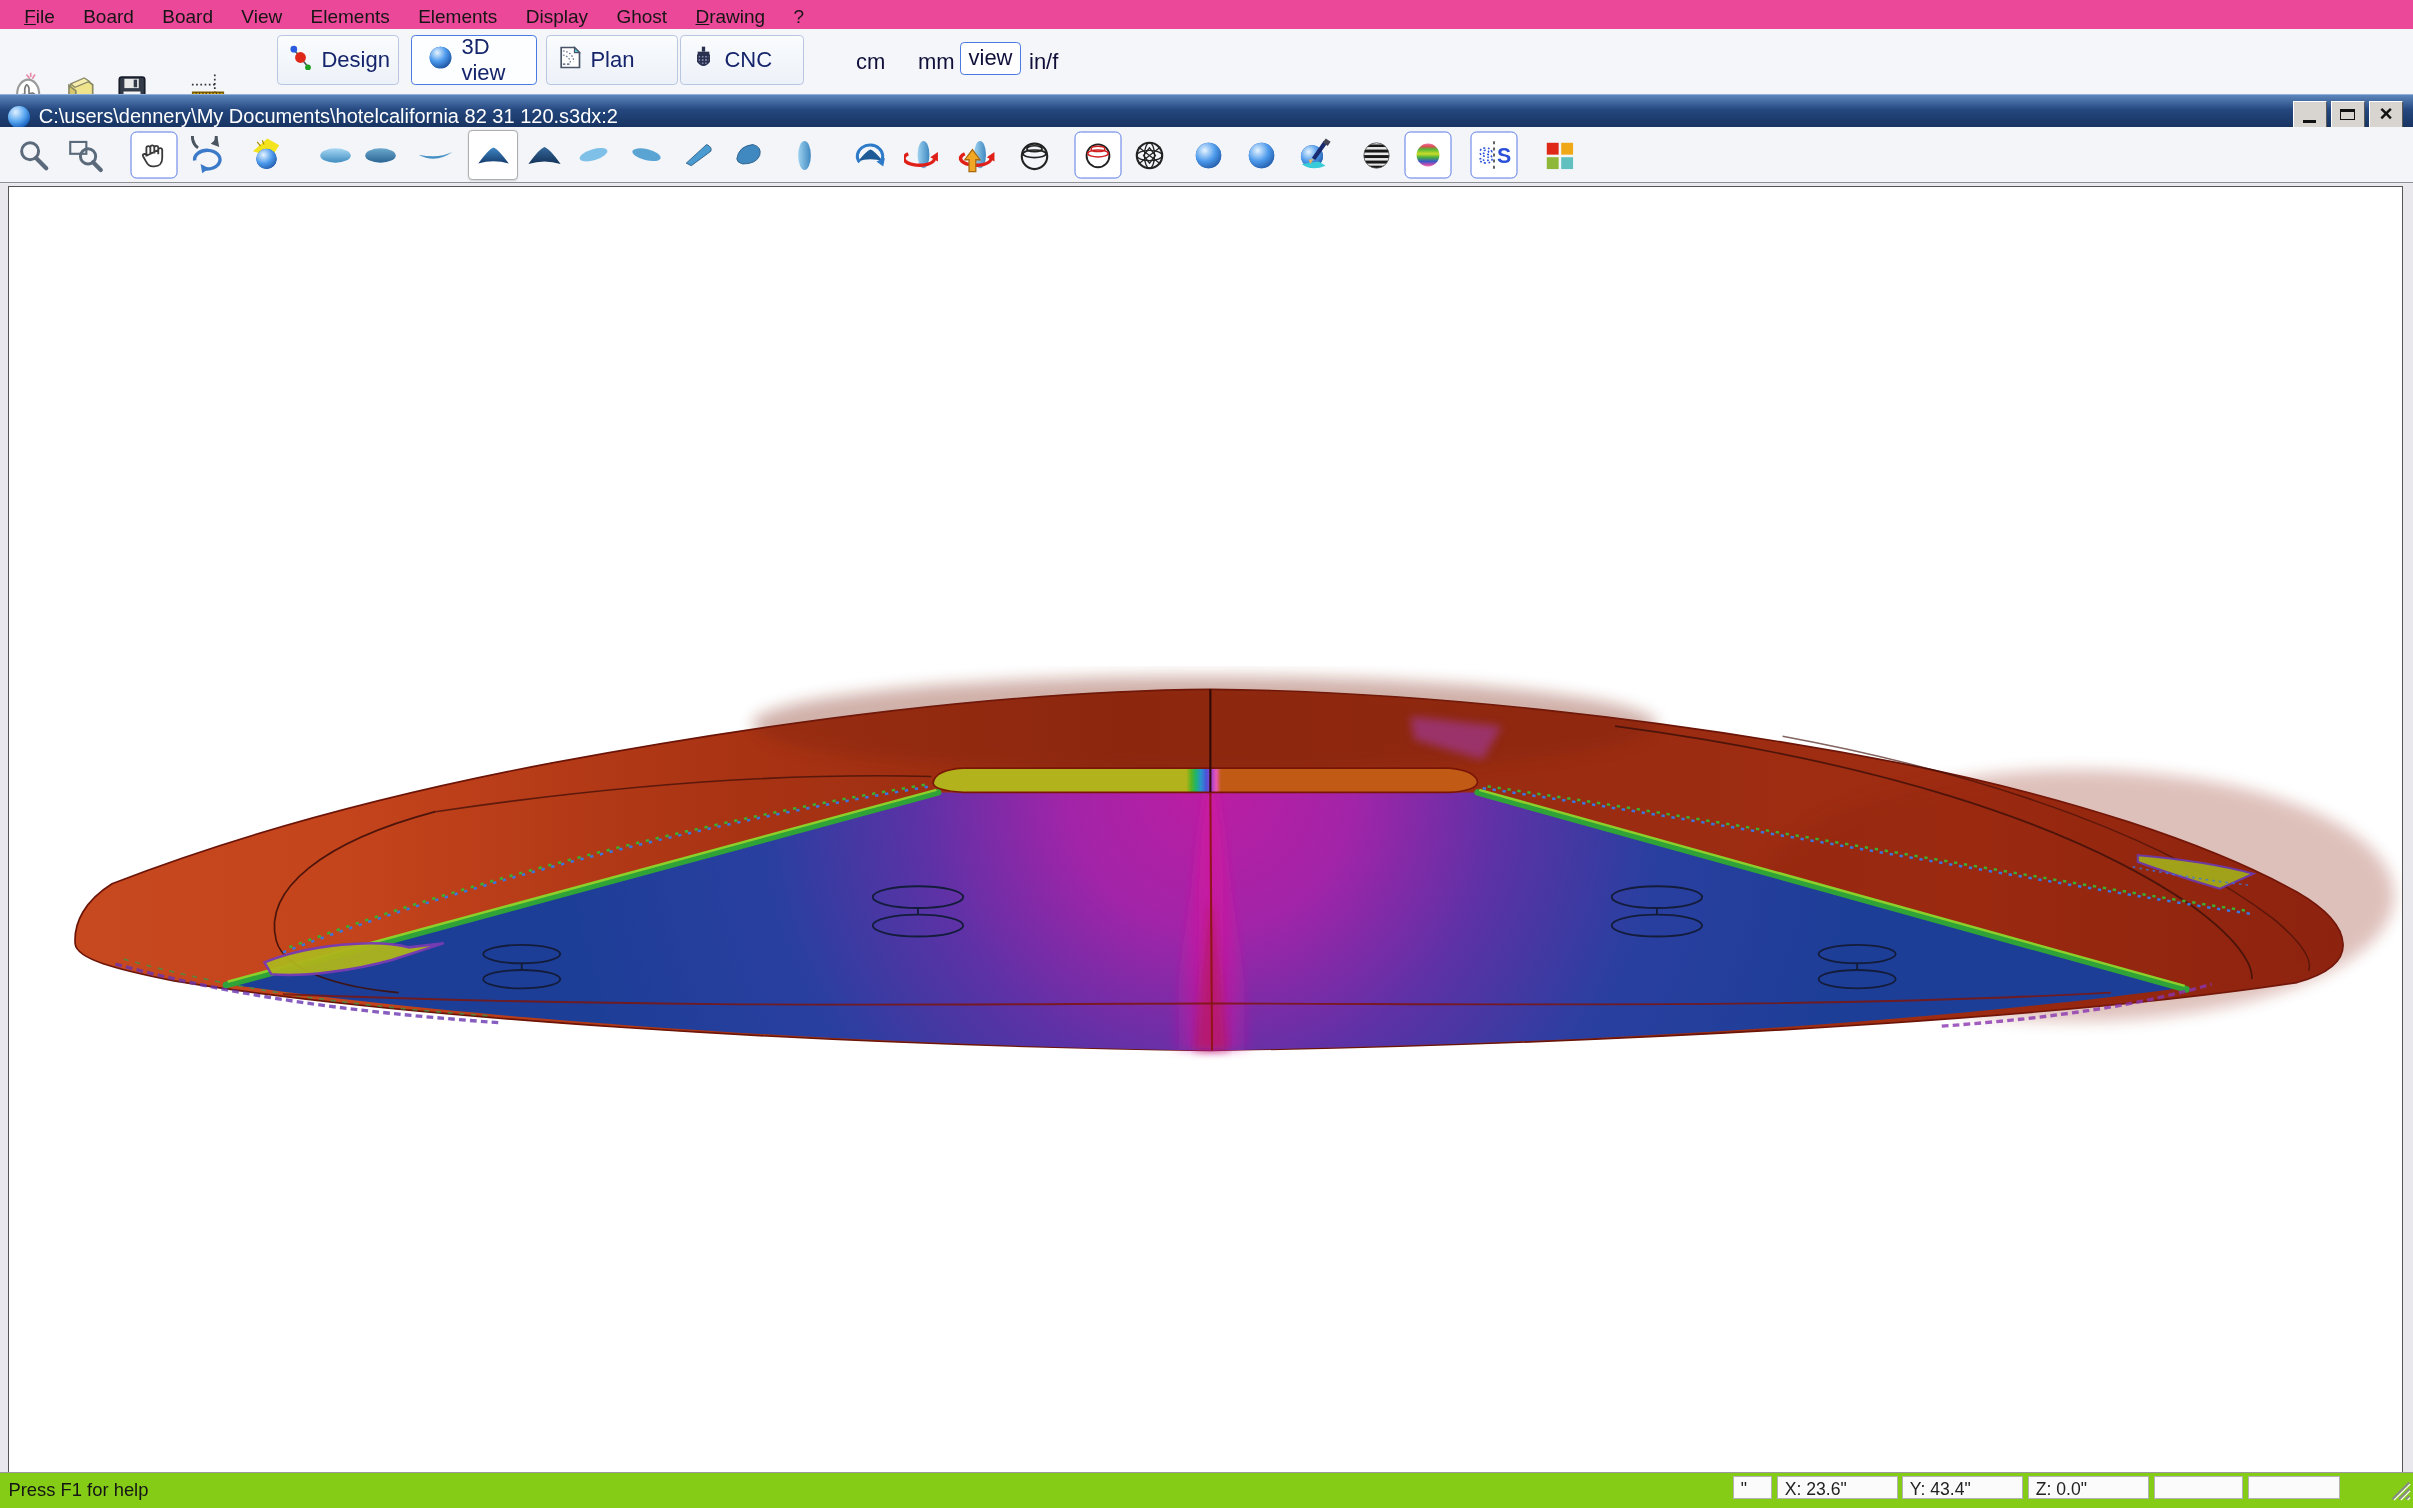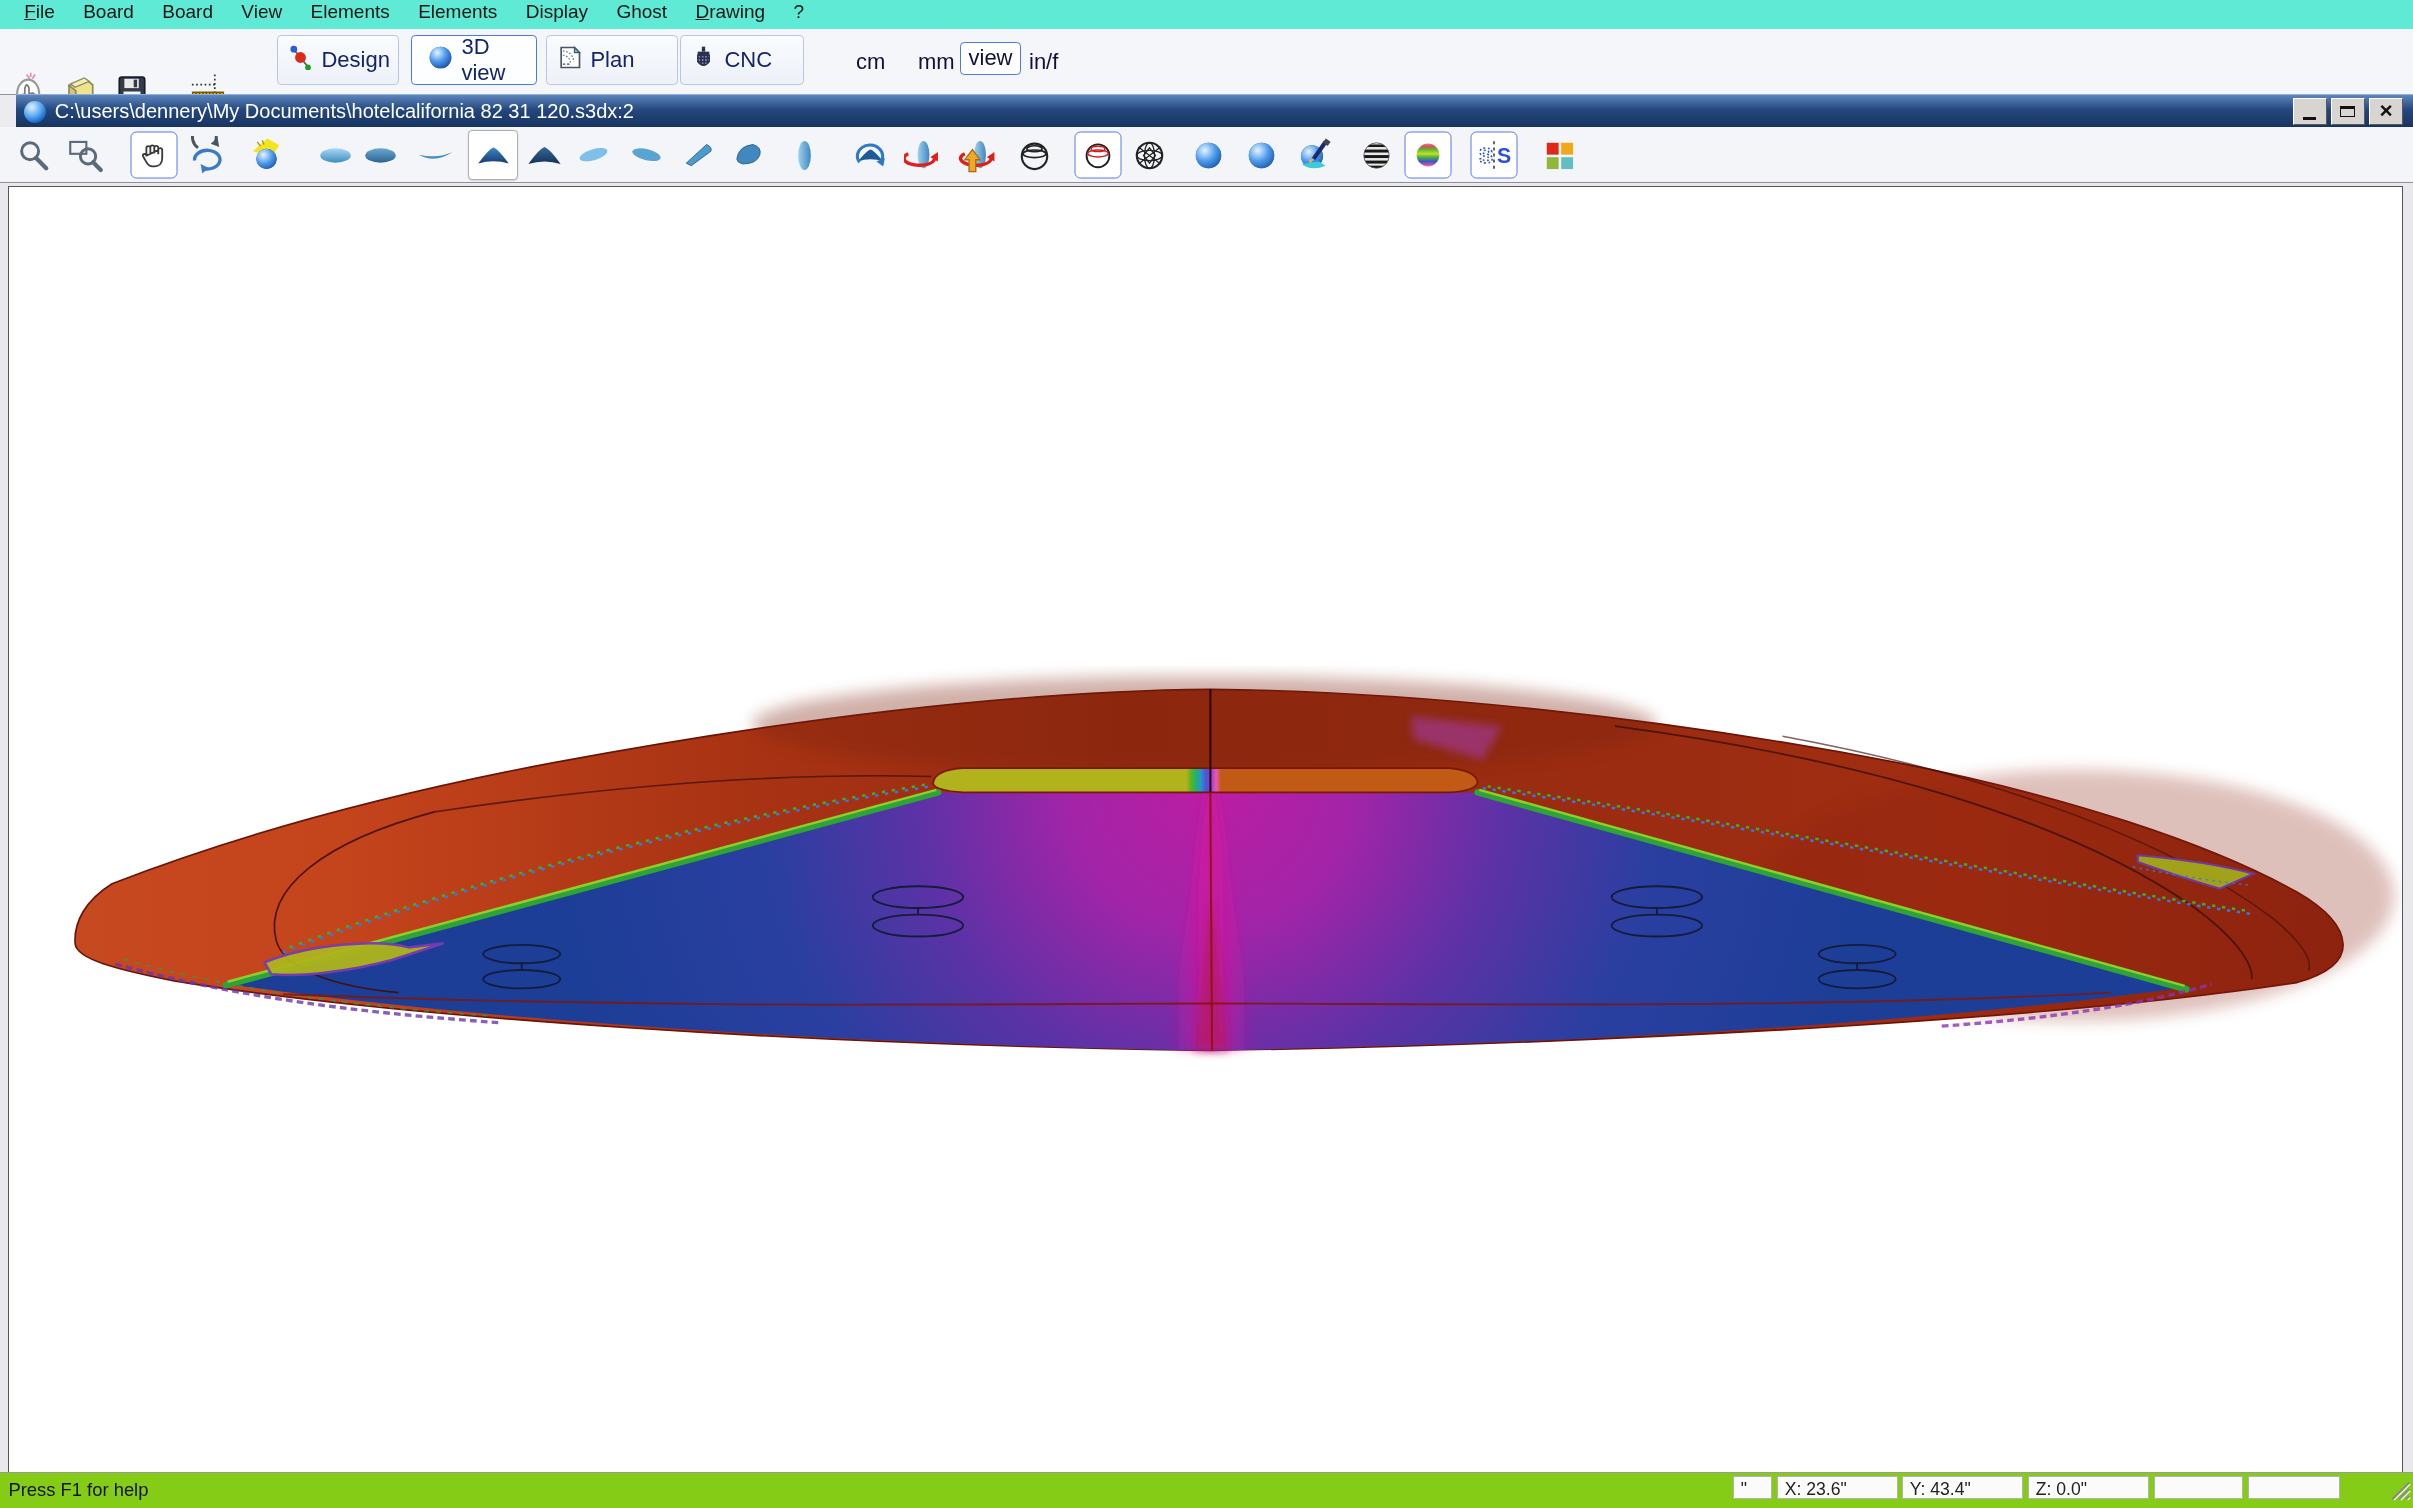--- a/index.html
+++ b/index.html
@@ -1,33 +1,33 @@
 <!DOCTYPE html>
 <html style="font-size:13.4px"><head>
 <meta charset="utf-8">
 <style>
   html,body{margin:0;padding:0;}
   body{width:2413px;height:1508px;font-family:"Liberation Sans",sans-serif;background:#ececf0;overflow:hidden;}
   .app{position:absolute;inset:0;}
 
   
-  .menubar{position:absolute;top:0;left:0;right:0;height:28.5px;background:#5eead4;display:flex;align-items:flex-start;padding-left:10px;font-size:19px;color:#161616;}
+  .menubar{position:absolute;top:0;left:0;right:0;height:28.5px;background:#ec4899;display:flex;align-items:flex-end;padding-left:10px;font-size:19px;color:#161616;}
   .menu-item{display:inline-block;padding:0.8px 14.2px;cursor:default;}
   .uf::first-letter{text-decoration:underline;}
 
   
   .toolbar1{position:absolute;top:28.5px;left:0;right:0;height:65px;background:#f5f6fa;border-bottom:1.7px solid #93939b;}
   .t1icon{position:absolute;top:43px;width:39px;height:39px;transform:translateX(-50%);}
   .tbtn{position:absolute;top:6.7px;height:50px;border:1.7px solid #b9c6e2;border-radius:4.2px;background:linear-gradient(#fafcfe,#edf1f8);color:#15246b;font-size:22px;display:flex;align-items:center;gap:8.4px;padding:0 10px;box-sizing:border-box;}
   .tbtn.active{border-color:#4a7ae0;background:#fdfeff;padding-left:16px;}
   .unit{position:absolute;top:20px;font-size:22px;color:#10103a;}
   .unit.boxed{top:13.4px;border:1.7px solid #4a7ae0;border-radius:4.2px;background:#fff;padding:2.5px 7.5px;}
 
   
-  .titlebar{position:absolute;top:94px;left:0;right:0;height:34px;background:linear-gradient(#5c86bd,#24477e 45%,#16325f);border-top:1.7px solid #8fb0d8;box-sizing:border-box;display:flex;align-items:center;padding:0 5px;color:#fff;font-size:20px;font-weight:500;margin-left:16px;}
+  .titlebar{position:absolute;top:94px;left:0;right:0;height:34px;background:linear-gradient(#5c86bd,#24477e 45%,#16325f);border-top:1.7px solid #8fb0d8;box-sizing:border-box;display:flex;align-items:flex-end;padding:0 5px;color:#fff;font-size:20px;font-weight:500;}
   .tb-sphere{width:22px;height:22px;border-radius:50%;background:radial-gradient(circle at 35% 28%,#dff0ff,#58a6f0 45%,#1a63c0 75%,#0c3a80);margin:0 8.4px 0 3.4px;flex:0 0 auto;}
   .winbtns{margin-left:auto;display:flex;gap:4.2px;padding-right:5px;}
   .winbtn{width:34px;height:27px;background:#d8d5d0;border-top:1.7px solid #fff;border-left:1.7px solid #fff;border-right:1.7px solid #5a5a5a;border-bottom:1.7px solid #5a5a5a;box-sizing:border-box;display:flex;align-items:center;justify-content:center;}
   .g-min{width:13.4px;height:3.4px;background:#111;margin-top:13.4px;}
   .g-max{width:15px;height:11.7px;border:1.7px solid #111;border-top-width:3.4px;box-sizing:border-box;}
   .g-close{font-size:22.6px;font-weight:bold;color:#111;line-height:1;}
 
   
   .toolbar2{position:absolute;top:127px;left:0;right:0;height:55px;background:#f3f5f9;border-bottom:1.7px solid #8e8e96;}
   .t2icon{position:absolute;top:28px;width:42px;height:42px;transform:translate(-50%,-50%);display:flex;align-items:center;justify-content:center;}

